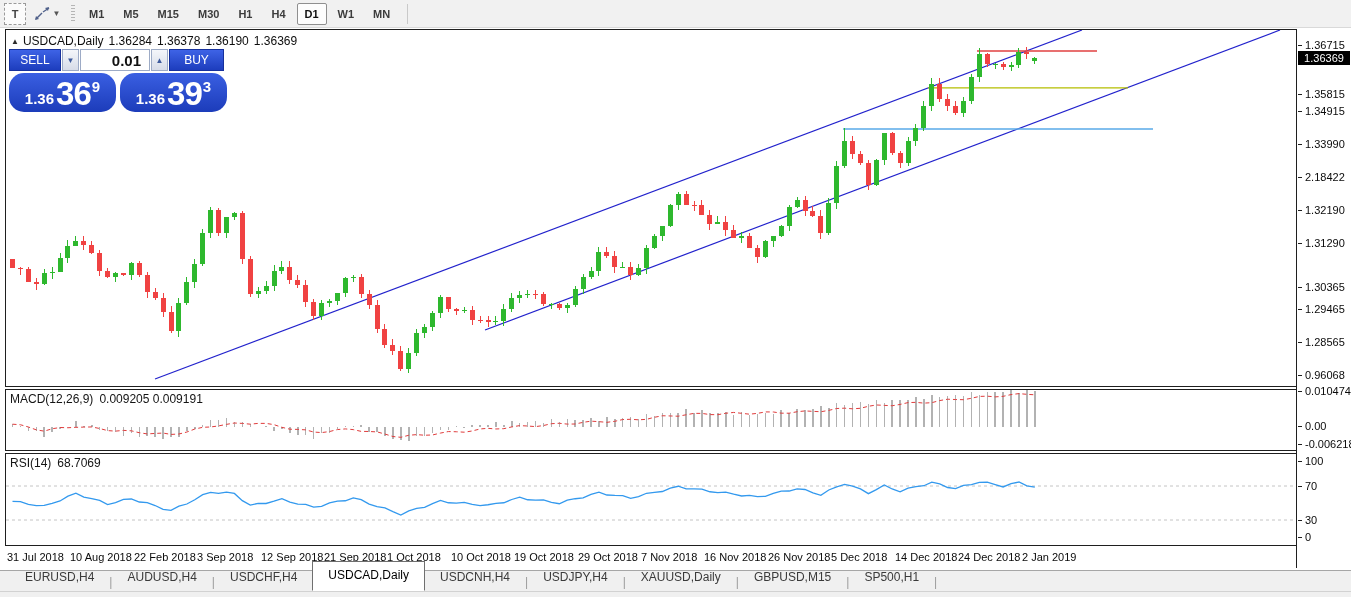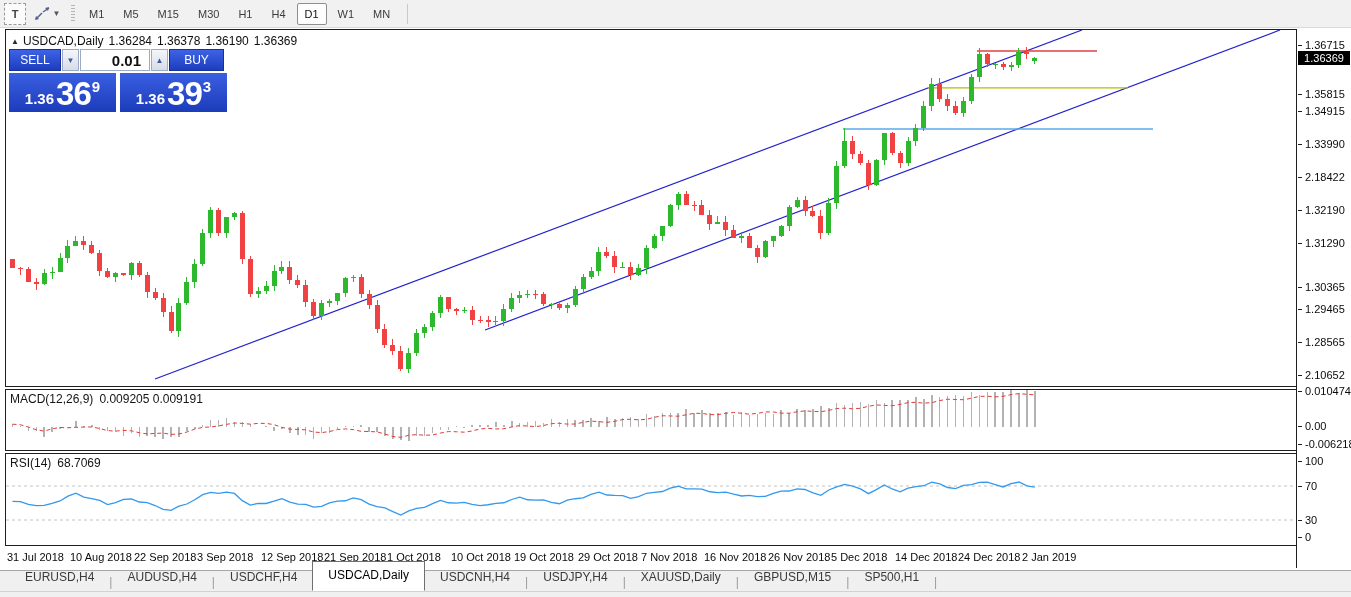--- a/index.html
+++ b/index.html
@@ -9,21 +9,21 @@
   #toolbar{position:absolute;left:0;top:0;width:1351px;height:28px;background:#f1f1f1;
            border-bottom:1px solid #d9d9d9;display:flex;align-items:center;box-sizing:border-box;padding-left:4px;}
   .tool-btn{height:20px;min-width:20px;display:flex;align-items:center;justify-content:center;
             margin-right:3px;color:#333;font-size:11px;cursor:pointer;}
   #text-tool{width:20px;border:1px dashed #9a9a9a;background:#fbfbfb;font-weight:bold;font-size:11px;color:#444;}
   #arrows-tool{width:34px;border:1px solid transparent;}
   .caret{font-size:8px;color:#555;margin-left:3px;}
   .grip{width:4px;height:18px;margin:0 6px 0 3px;
         background:repeating-linear-gradient(to bottom,#b5b5b5 0 1px,transparent 1px 3px);}
   .tf-btn{height:20px;padding:0 7px;display:flex;align-items:center;justify-content:center;
-          font-size:11px;color:#3c3c3c;margin-right:3px;border:1px solid transparent;cursor:pointer;}
+          font-size:11px;color:#3c3c3c;margin-right:3px;border:1px solid transparent;cursor:pointer;font-weight:bold;}
   .tf-btn.active{background:#fdfdfd;border:1px solid #8f8f8f;border-radius:2px;color:#111;}
   .vsep{width:1px;height:20px;background:#c9c9c9;margin:0 6px;}
   
   .panel{position:absolute;background:#fff;border:1px solid #1f1f1f;box-sizing:content-box;padding-left:29px;}
   #main-panel{left:5px;top:29px;width:1289px;height:356px;}
   #macd-panel{left:5px;top:389px;width:1289px;height:60px;}
   #rsi-panel{left:5px;top:453px;width:1289px;height:91px;}
   .panel svg{position:absolute;left:0;top:0;}
   
   #chart-header{position:absolute;left:5px;top:4px;font-size:12px;color:#0d0d0d;white-space:nowrap;z-index:5;}
@@ -37,21 +37,21 @@
   .trade-btn{background:linear-gradient(#3e63e6,#1d3dbd);border:1px solid #16309c;color:#fff;
              font-size:12px;display:flex;align-items:center;justify-content:center;box-sizing:border-box;cursor:pointer;}
   #sell-btn{width:52px;}  #buy-btn{width:55px;}
   .spin-btn{width:17px;background:linear-gradient(#f4f6fa,#d7dce8);border:1px solid #9dabc6;
             color:#3e5b9d;font-size:8px;display:flex;align-items:center;justify-content:center;
             box-sizing:border-box;margin:0 1px;cursor:pointer;}
   #lot-input{width:70px;border:1px solid #9dabc6;font-size:15px;font-weight:bold;color:#111;
              text-align:right;padding:0 8px 0 0;box-sizing:border-box;font-family:"Liberation Sans",sans-serif;}
   #trade-row2{display:flex;margin-top:2px;height:39px;}
   .price-tile{width:107px;background:linear-gradient(#3a5fe2,#1c3cba);color:#fff;display:flex;
-              align-items:flex-end;justify-content:center;padding-bottom:3px;box-sizing:border-box;cursor:pointer;}
+              align-items:flex-end;justify-content:center;padding-bottom:3px;box-sizing:border-box;cursor:pointer;border-radius:15px;}
   .price-tile .small{font-size:15px;font-weight:bold;margin:0 2px 2px 0;}
   .price-tile .big{font-size:33px;font-weight:bold;line-height:30px;letter-spacing:-1px;}
   .price-tile .sup{font-size:15px;font-weight:bold;margin:0 0 14px 1px;}
   #tile-gap{width:4px;}
   
   #price-axis{position:absolute;left:1296px;top:29px;width:55px;height:539px;background:#fff;
               border-left:1px solid #1f1f1f;box-sizing:border-box;}
   .axlabel{position:absolute;left:0;height:12px;line-height:12px;font-size:11px;color:#0a0a0a;
            padding-left:8px;white-space:nowrap;}
   .axlabel::before{content:"";position:absolute;left:1px;top:6px;width:4px;height:1px;background:#1f1f1f;}
@@ -556,34 +556,34 @@
   <div class="axlabel" style="top:10px">1.36715</div>
       <div class="axlabel" style="top:59px">1.35815</div>
       <div class="axlabel" style="top:76px">1.34915</div>
       <div class="axlabel" style="top:109px">1.33990</div>
       <div class="axlabel" style="top:142px">2.18422</div>
       <div class="axlabel" style="top:175px">1.32190</div>
       <div class="axlabel" style="top:208px">1.31290</div>
       <div class="axlabel" style="top:252px">1.30365</div>
       <div class="axlabel" style="top:274px">1.29465</div>
       <div class="axlabel" style="top:307px">1.28565</div>
-      <div class="axlabel" style="top:340px">2.10652</div>
+      <div class="axlabel" style="top:340px">0.96068</div>
       <div class="axlabel" style="top:356px">0.010474</div>
       <div class="axlabel" style="top:391px">0.00</div>
       <div class="axlabel" style="top:409px">-0.006218</div>
       <div class="axlabel" style="top:426px">100</div>
       <div class="axlabel" style="top:451px">70</div>
       <div class="axlabel" style="top:485px">30</div>
       <div class="axlabel" style="top:502px">0</div>
     </div>
 
   <div id="date-axis">
       <div class="datelabel" style="left:2px">31 Jul 2018</div>
       <div class="datelabel" style="left:65px">10 Aug 2018</div>
-      <div class="datelabel" style="left:129px">22 Sep 2018</div>
+      <div class="datelabel" style="left:129px">22 Feb 2018</div>
       <div class="datelabel" style="left:192px">3 Sep 2018</div>
       <div class="datelabel" style="left:256px">12 Sep 2018</div>
       <div class="datelabel" style="left:319px">21 Sep 2018</div>
       <div class="datelabel" style="left:382px">1 Oct 2018</div>
       <div class="datelabel" style="left:446px">10 Oct 2018</div>
       <div class="datelabel" style="left:509px">19 Oct 2018</div>
       <div class="datelabel" style="left:573px">29 Oct 2018</div>
       <div class="datelabel" style="left:636px">7 Nov 2018</div>
       <div class="datelabel" style="left:699px">16 Nov 2018</div>
       <div class="datelabel" style="left:763px">26 Nov 2018</div>

